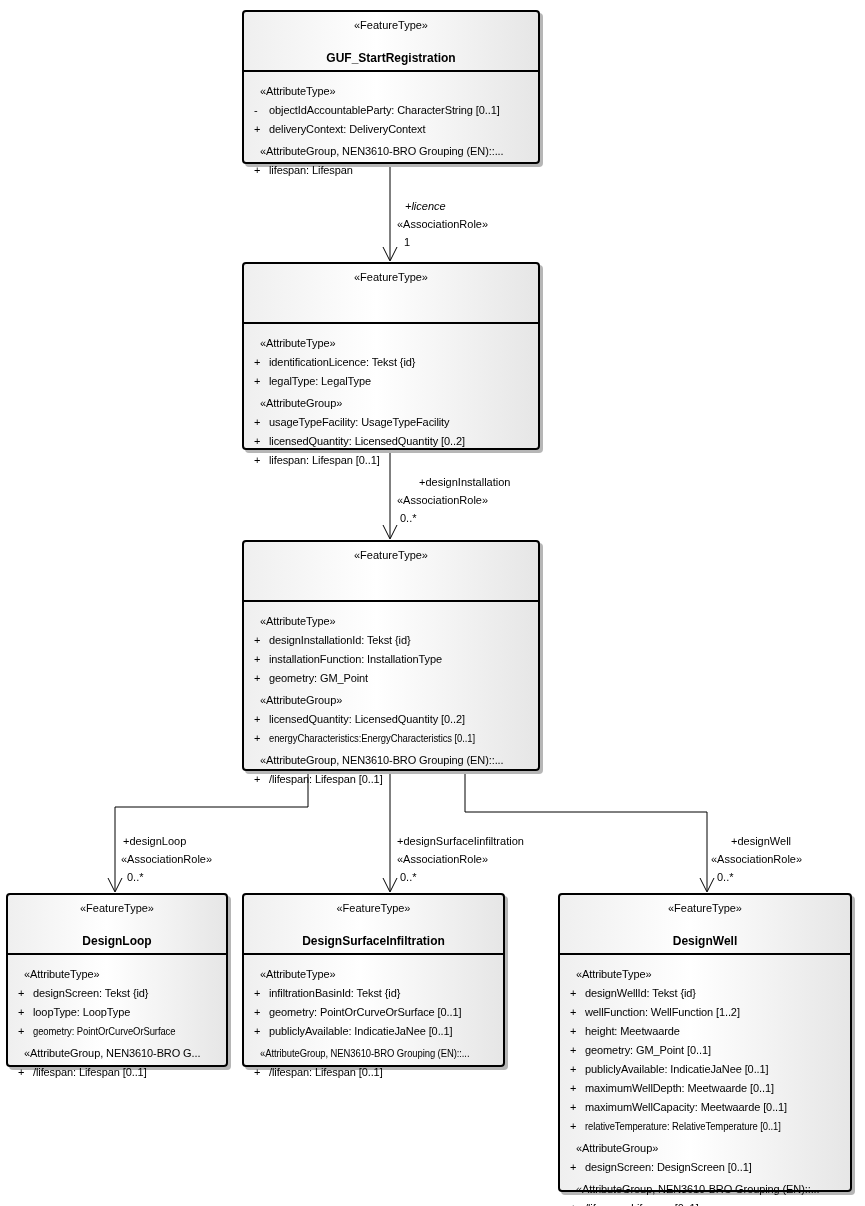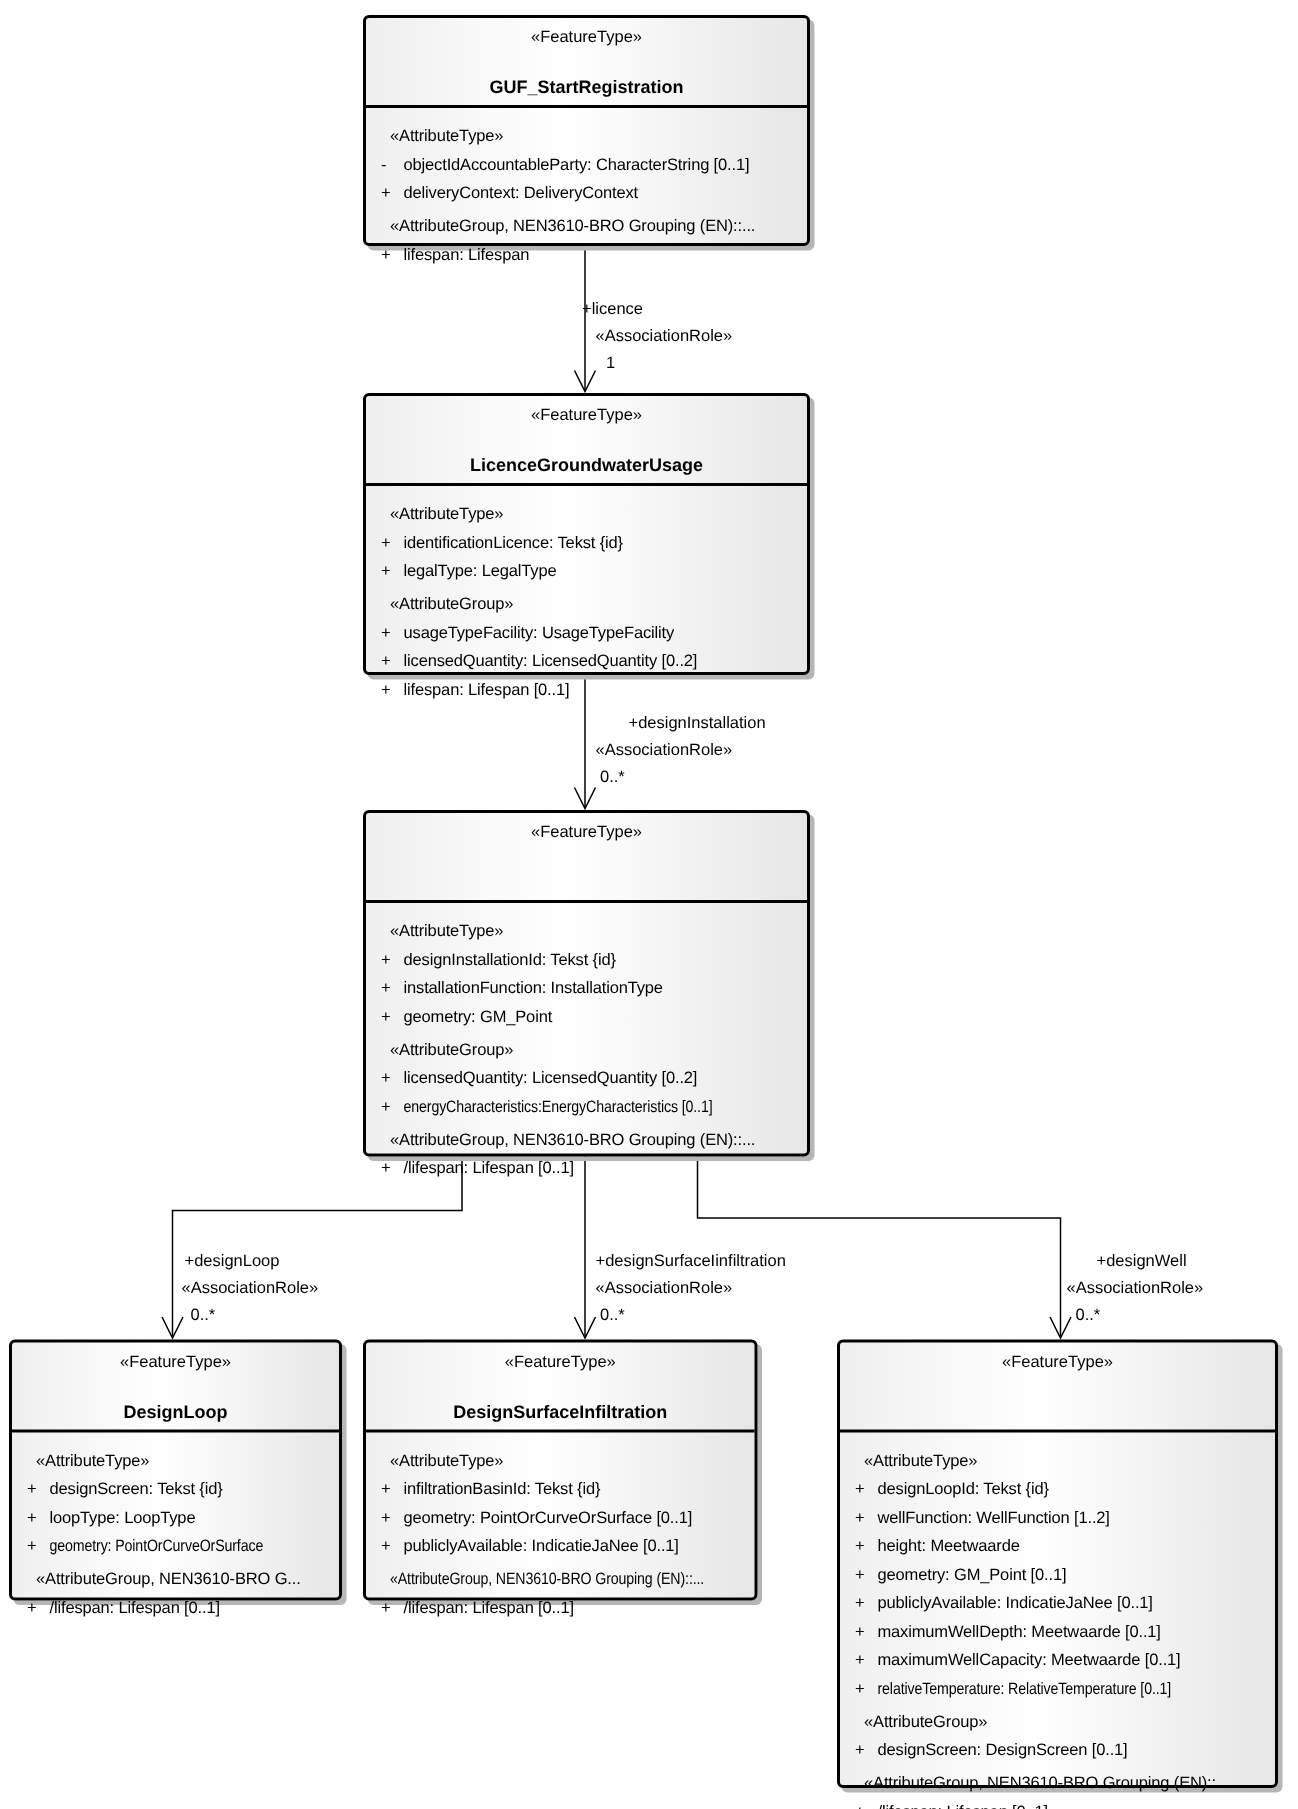--- a/index.html
+++ b/index.html
@@ -47,21 +47,21 @@
     <path d="M390,450 L390,538"></path>
     <path d="M383,525 L390,539 L397,525"></path>
     <path d="M308,771 L308,807 L115,807 L115,891"></path>
     <path d="M108,878 L115,892 L122,878"></path>
     <path d="M390,771 L390,891"></path>
     <path d="M383,878 L390,892 L397,878"></path>
     <path d="M465,771 L465,812 L707,812 L707,891"></path>
     <path d="M700,878 L707,892 L714,878"></path>
   </svg>
 
-  <div class="assoc-label" style="left:388px; top:200px;">+licence</div>
+  <div class="assoc-label" style="left:405px; top:200px;font-style:italic;">+licence</div>
   <div class="assoc-label" style="left:397px; top:218px;">«AssociationRole»</div>
   <div class="assoc-label" style="left:404px; top:236px;">1</div>
 
   <div class="assoc-label" style="left:397px; top:476px;margin-left:22px;">+designInstallation</div>
   <div class="assoc-label" style="left:397px; top:494px;">«AssociationRole»</div>
   <div class="assoc-label" style="left:400px; top:512px;">0..*</div>
 
   <div class="assoc-label" style="left:123px; top:835px;">+designLoop</div>
   <div class="assoc-label" style="left:121px; top:853px;">«AssociationRole»</div>
   <div class="assoc-label" style="left:127px; top:871px;">0..*</div>
@@ -97,21 +97,20 @@
       <div class="row">
           <span class="vis">+</span>
           <span class="txt">lifespan: Lifespan</span>
         </div>
     </div>
   </div>
 
   <div class="uml-class" style="left:242px; top:262px; width:298px; height:188px;">
     <div class="cls-title">
       <div class="cls-st">«FeatureType»</div>
-      <div class="cls-name">LicenceGroundwaterUsage</div>
     </div>
     <div class="cls-body">
       <div class="row hdr">
           <span class="txt">«AttributeType»</span>
         </div>
       <div class="row">
           <span class="vis">+</span>
           <span class="txt">identificationLicence: Tekst {id}</span>
         </div>
       <div class="row">
@@ -235,28 +234,29 @@
       <div class="row">
           <span class="vis">+</span>
           <span class="txt">/lifespan: Lifespan [0..1]</span>
         </div>
     </div>
   </div>
 
   <div class="uml-class" style="left:558px; top:893px; width:294px; height:299px;">
     <div class="cls-title">
       <div class="cls-st">«FeatureType»</div>
-    </div>
-    <div class="cls-body">
-      <div class="row hdr">
-          <span class="txt">«AttributeType»</span>
-        </div>
-      <div class="row">
-          <span class="vis">+</span>
-          <span class="txt">designLoopId: Tekst {id}</span>
+      <div class="cls-name">DesignWell</div>
+    </div>
+    <div class="cls-body">
+      <div class="row hdr">
+          <span class="txt">«AttributeType»</span>
+        </div>
+      <div class="row">
+          <span class="vis">+</span>
+          <span class="txt">designWellId: Tekst {id}</span>
         </div>
       <div class="row">
           <span class="vis">+</span>
           <span class="txt">wellFunction: WellFunction [1..2]</span>
         </div>
       <div class="row">
           <span class="vis">+</span>
           <span class="txt">height: Meetwaarde</span>
         </div>
       <div class="row">

